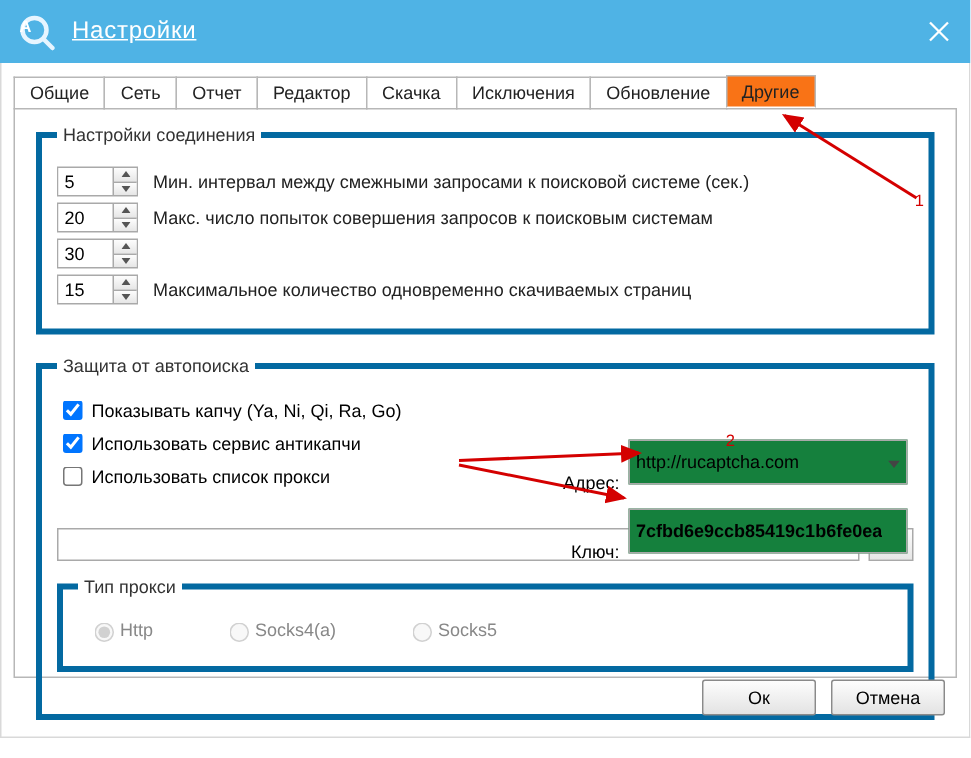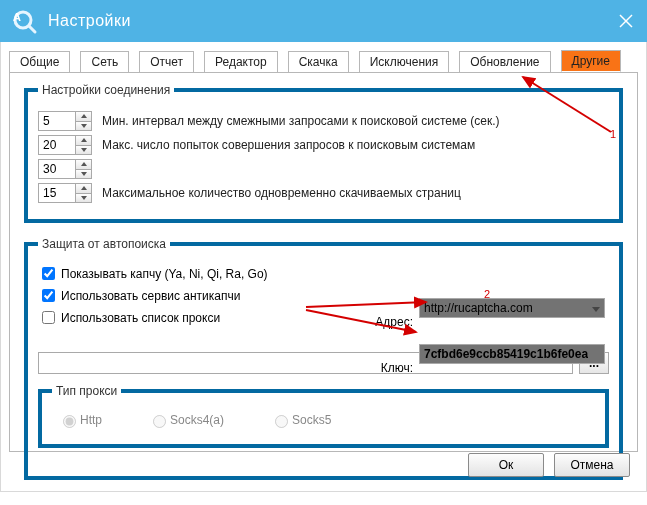--- a/index.html
+++ b/index.html
@@ -24,39 +24,40 @@
   }
   .app-icon {
     width: 28px; height: 28px;
     margin-right: 10px;
     display:flex; align-items:center; justify-content:center;
   }
   .title {
     font-size: 16px;
     font-weight: 400;
     letter-spacing: 0.5px;
+    text-decoration: underline;
   }
   .close-btn {
     position: absolute; right: 0; top: 0;
     width: 42px; height: 42px;
     display:flex; align-items:center; justify-content:center;
     color:#fff;
     cursor:pointer;
   }
   .chrome {
     border: 1px solid #d9d9d9;
     border-top: none;
     height: 450px;
     position: relative;
     background: #fff;
   }
   .tabs {
     display: flex;
     padding: 8px 8px 0 8px;
-    gap: 11px;
+    gap: 0;
   }
   .tab {
     border: 1px solid #b7b7b7;
     border-bottom: none;
     padding: 3px 10px;
     background: #fff;
     position: relative;
     margin-right: -1px;
     color: #222;
     cursor: pointer;
@@ -124,24 +125,24 @@
     position:absolute;
     right: 14px;
     top: 32px;
     width: 240px;
   }
   .field-row { display:flex; align-items:center; margin:4px 0;}
   .field-label { width:48px; text-align:right; margin-right:6px;margin-top:28px;}
   .select, .textinput {
     flex:1;
     border:1px solid #a9a9a9;
-    height:20px;
+    height:30px;
     padding:0 4px;
     font-size:12px;
-    background:#737373;
+    background:#15803d;
     display:flex; align-items:center;
     position:relative;
   }
   .select .caret {
     position:absolute; right:4px; top:50%; transform:translateY(-50%);
   }
   .proxy-path-row { display:flex; margin-top:22px; gap:6px;}
   .proxy-path {
     flex:1; height:22px; border:1px solid #a9a9a9; background:#fff;
   }

